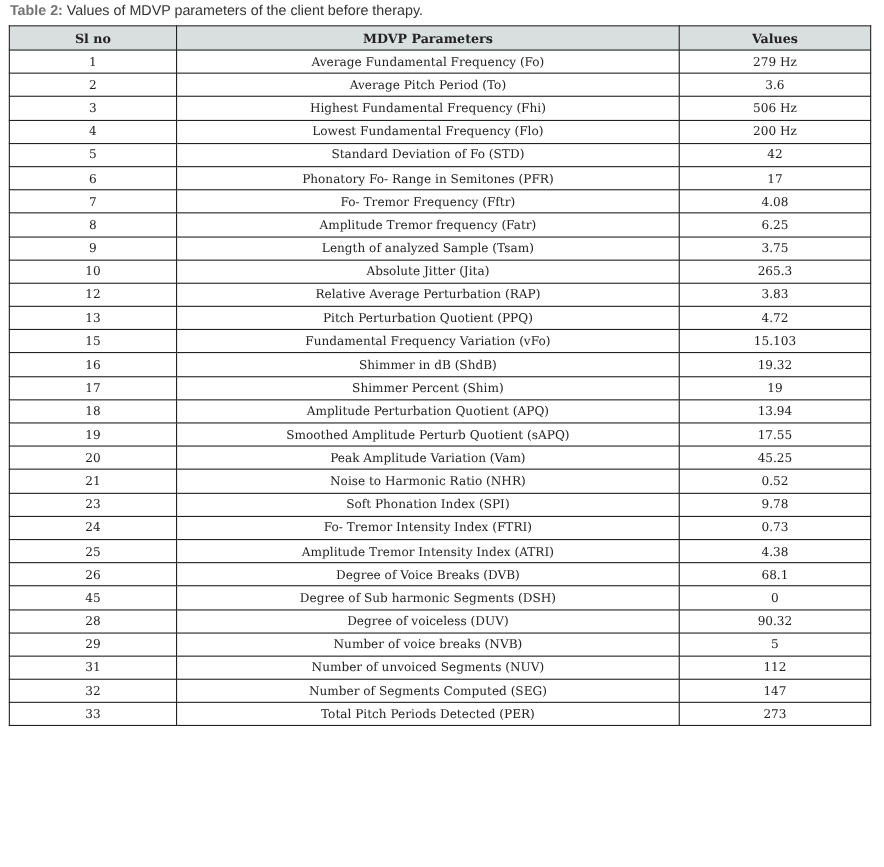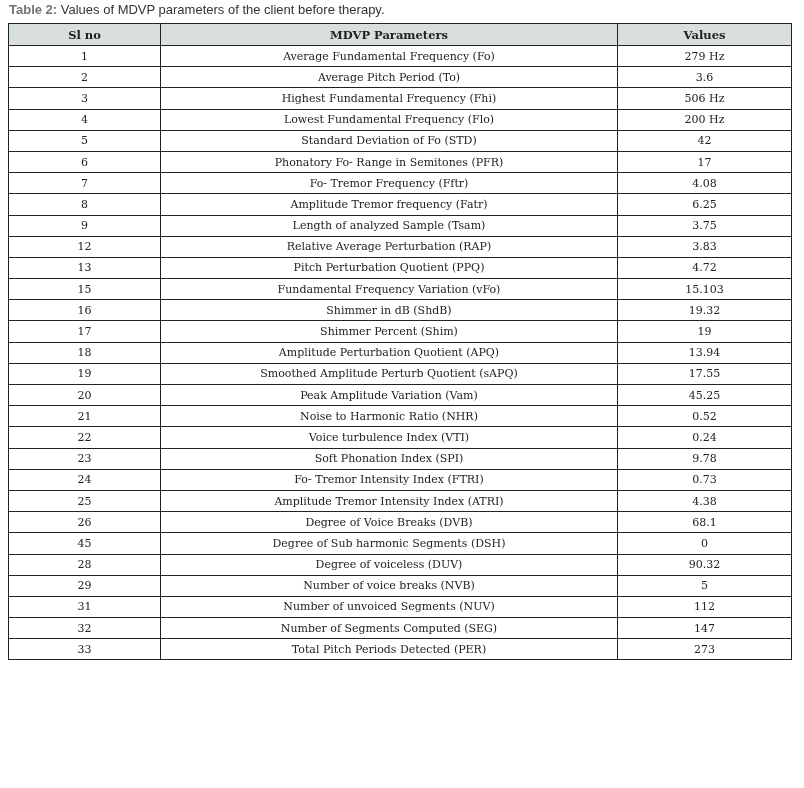--- a/index.html
+++ b/index.html
@@ -87,20 +87,25 @@
         <td>8</td>
         <td>Amplitude Tremor frequency (Fatr)</td>
         <td>6.25</td>
       </tr>
       <tr>
         <td>9</td>
         <td>Length of analyzed Sample (Tsam)</td>
         <td>3.75</td>
       </tr>
       <tr>
+        <td>10</td>
+        <td>Absolute Jitter (Jita)</td>
+        <td>265.3</td>
+      </tr>
+      <tr>
         <td>12</td>
         <td>Relative Average Perturbation (RAP)</td>
         <td>3.83</td>
       </tr>
       <tr>
         <td>13</td>
         <td>Pitch Perturbation Quotient (PPQ)</td>
         <td>4.72</td>
       </tr>
       <tr>
@@ -130,25 +135,20 @@
       </tr>
       <tr>
         <td>20</td>
         <td>Peak Amplitude Variation (Vam)</td>
         <td>45.25</td>
       </tr>
       <tr>
         <td>21</td>
         <td>Noise to Harmonic Ratio (NHR)</td>
         <td>0.52</td>
-      </tr>
-      <tr>
-        <td>22</td>
-        <td>Voice turbulence Index (VTI)</td>
-        <td>0.24</td>
       </tr>
       <tr>
         <td>23</td>
         <td>Soft Phonation Index (SPI)</td>
         <td>9.78</td>
       </tr>
       <tr>
         <td>24</td>
         <td>Fo- Tremor Intensity Index (FTRI)</td>
         <td>0.73</td>

